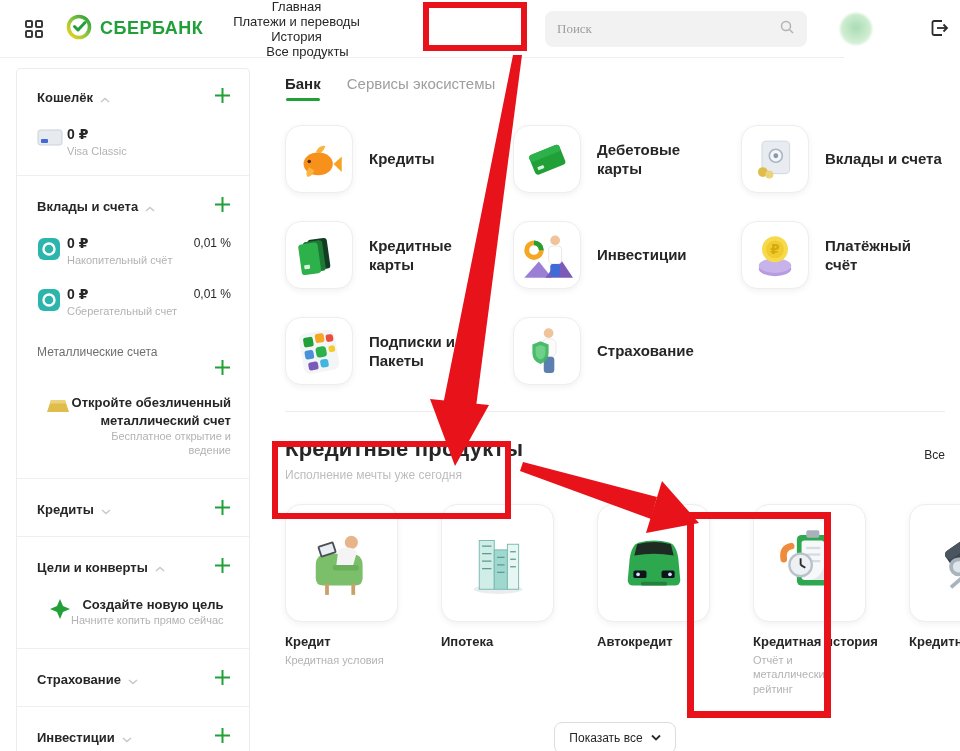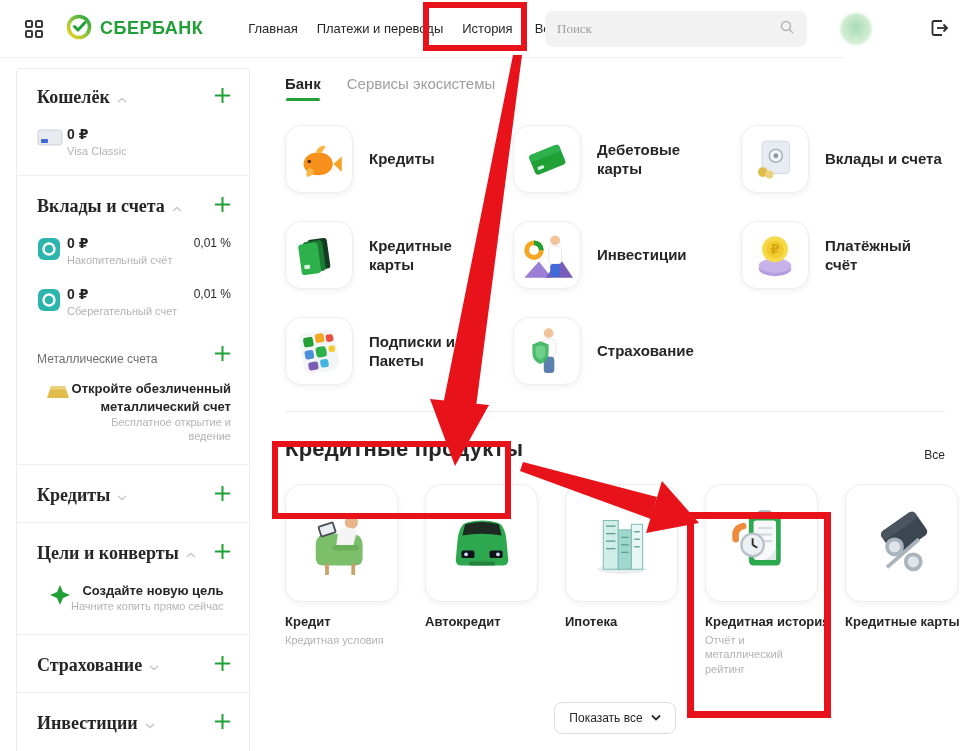--- a/index.html
+++ b/index.html
@@ -7,46 +7,46 @@
   body {
     position:relative; overflow:hidden; background:#ffffff;
     font-family:"Liberation Sans","DejaVu Sans",sans-serif; color:#262626;
   }
   
   .header { position:absolute; top:0; left:0; width:844px; height:58px;
             border-bottom:1px solid #eeeeee; background:#fff; display:flex; align-items:center; z-index:5; }
   .grid-btn { margin-left:24px; width:20px; height:20px; cursor:pointer; }
   .logo { display:flex; align-items:center; margin-left:22px; cursor:pointer; }
   .logo-text { font-size:18px; font-weight:bold; color:#21a038; letter-spacing:.5px; margin-left:8px; }
-  .nav { display:flex; align-items:center; margin-left:45px; }
+  .nav { display:flex; align-items:center; margin-left:30px;flex-direction:column; }
   .nav-item { font-size:13px; color:#262626; margin-right:19px; white-space:nowrap; cursor:pointer; }
   .nav-item.last { margin-right:0; margin-left:3px; }
   .search { position:absolute; left:545px; top:11px; width:262px; height:36px; background:#f2f2f2;
             border-radius:8px; display:flex; align-items:center; padding:0 12px; }
   .search input { border:0; outline:0; background:transparent; flex:1; font-size:13px; color:#262626;
                   font-family:Liberation Serif, serif; }
   .search input::placeholder { color:#9e9e9e; }
   .avatar { position:absolute; left:840px; top:13px; width:32px; height:32px; border-radius:50%;
             background:radial-gradient(circle at 50% 45%, #a9dcb4 0%, #cdeccf 55%, #eaf7ec 100%);
             filter:blur(1px); cursor:pointer; }
   .logout { position:absolute; left:928px; top:17px; width:22px; height:22px; cursor:pointer; }
 
   
   .sidebar { position:absolute; left:16px; top:68px; width:234px; height:700px; background:#fff;
              border:1px solid #ececec; border-radius:4px; overflow:hidden; }
   .s-head { display:flex; align-items:center; padding:18px 18px 14px 20px; cursor:pointer; }
-  .s-head .t { font-size:18px; font-weight:bold; color:#262626;font-family:Liberation Serif, serif; }
+  .s-head .t { font-size:13px; font-weight:bold; color:#262626; }
   .s-head .chev { margin-left:7px; margin-top:2px; }
   .s-head .plus { margin-left:auto; cursor:pointer; }
   .s-item { display:flex; padding:4px 18px 16px 20px; cursor:pointer; }
   .s-item .ic { width:30px; flex:0 0 30px; padding-top:2px; }
   .s-item .amt { font-size:14px; font-weight:bold; color:#262626; }
   .s-item .sub { font-size:11px; color:#b3b3b3; margin-top:3px; }
   .s-item .rate { margin-left:auto; font-size:12px; color:#262626; padding-top:1px; }
-  .s-subhead { display:flex; align-items:flex-end; padding:12px 18px 10px 20px; }
+  .s-subhead { display:flex; align-items:flex-start; padding:12px 18px 10px 20px;flex-direction:column; }
   .s-subhead .t { font-size:12px; color:#6e6e6e; }
   .s-subhead .plus { margin-left:auto; cursor:pointer; }
   .s-promo { display:flex; padding:4px 18px 18px 20px; cursor:pointer;text-align:right; }
   .s-promo .ic { width:34px; flex:0 0 34px; padding-top:2px; }
   .s-promo .tt { font-size:13px; font-weight:bold; color:#262626; line-height:1.35; }
   .s-promo .sub { font-size:11px; color:#b3b3b3; line-height:1.3; }
   .s-div { height:1px; background:#efefef; margin:2px 0; }
 
   
   .main { position:absolute; left:285px; top:62px; width:660px; }
@@ -59,21 +59,21 @@
   .ptile { display:flex; align-items:center; cursor:pointer; }
   .pcard { width:68px; height:68px; background:#fff; border:1px solid #eeeeee; border-radius:16px;
            box-shadow:0 2px 6px rgba(0,0,0,.06); display:flex; align-items:center; justify-content:center;
            flex:0 0 68px; }
   .plabel { font-size:15px; font-weight:bold; color:#262626; margin-left:16px; line-height:1.3; max-width:120px; }
   .mdiv { height:1px; background:#ececec; margin-top:26px; }
   .csec-head { display:flex; align-items:flex-start; margin-top:24px; }
   .csec-title { font-size:22px; font-weight:bold; color:#262626; letter-spacing:.2px; }
   .csec-sub { font-size:12px; color:#bdbdbd; margin-top:6px; }
   .csec-all { margin-left:auto; font-size:12px; color:#262626; margin-top:12px; cursor:pointer; }
-  .ctiles { display:flex; gap:27px; margin-top:22px; }
+  .ctiles { display:flex; gap:43px; margin-top:22px; }
   .ctile { width:113px; cursor:pointer; }
   .ccard { width:113px; height:118px; background:#fff; border:1px solid #eeeeee; border-radius:16px;
            box-shadow:0 2px 6px rgba(0,0,0,.06); display:flex; align-items:center; justify-content:center; }
   .clabel { font-size:13px; font-weight:bold; color:#262626; margin-top:12px; white-space:nowrap; }
   .csub { font-size:11px; color:#b3b3b3; margin-top:4px; line-height:1.3; }
   .show-all { display:flex; align-items:center; gap:8px; margin:26px auto 0; width:max-content;
               padding:8px 14px; border:1px solid #dddddd; border-radius:8px; background:#fff;
               font-size:12px; color:#262626; cursor:pointer; font-family:inherit; }
 
   
@@ -404,20 +404,21 @@
         </span>
       <span class="plabel">Страхование</span>
     </div>
   </div>
 
   <div class="mdiv"></div>
 
   <div class="csec-head">
     <div>
       <div class="csec-title">Кредитные продукты</div>
+      <div class="csec-sub">Исполнение мечты уже сегодня</div>
     </div>
     <span class="csec-all">Все</span>
   </div>
 
   <div class="ctiles">
     <div class="ctile">
       <div class="ccard">
         <svg width="90" height="90" viewBox="0 0 96 96">
             <path d="M20 50 q0-12 14-12 h22 q14 0 14 12 v14 q0 8-8 8 h-34 q-8 0-8-8 z" fill="#7bbf6a"></path>
             <rect x="30" y="70" width="4" height="12" fill="#c9a06a"></rect>
@@ -426,36 +427,20 @@
             <path d="M44 34 q12-6 20 2 l-4 14 h-18 z" fill="#f4f4f4"></path>
             <g transform="rotate(-18 36 36)">
               <rect x="24" y="26" width="18" height="13" rx="2" fill="#4a4f55"></rect>
               <rect x="26" y="28" width="14" height="9" fill="#e8eef4"></rect>
             </g>
             <rect x="38" y="50" width="28" height="6" rx="3" fill="#6aaf59"></rect>
           </svg>
         </div>
       <div class="clabel">Кредит</div>
       <div class="csub">Кредитная условия</div>
-    </div>
-
-    <div class="ctile">
-      <div class="ccard">
-        <svg width="90" height="90" viewBox="0 0 96 96">
-            <path d="M22 44 q2-16 10-18 q16-4 32 0 q8 2 10 18 l2 22 q0 6-6 6 h-44 q-6 0-6-6 z" fill="#2ea84f"></path>
-            <path d="M30 28 q18-5 36 0 l3 12 q-21-4-42 0 z" fill="#1d2b22"></path>
-            <rect x="26" y="56" width="14" height="8" rx="2" fill="#10131a"></rect>
-            <rect x="56" y="56" width="14" height="8" rx="2" fill="#10131a"></rect>
-            <circle cx="31" cy="60" r="2" fill="#cfe3ff"></circle>
-            <circle cx="65" cy="60" r="2" fill="#cfe3ff"></circle>
-            <rect x="34" y="68" width="28" height="4" rx="2" fill="#23813c"></rect>
-          </svg>
-        </div>
-      <div class="clabel">Автокредит</div>
-      <div class="csub"></div>
     </div>
 
     <div class="ctile">
       <div class="ccard">
         <svg width="90" height="90" viewBox="0 0 96 96">
             <ellipse cx="48" cy="76" rx="26" ry="5" fill="#e9edef"></ellipse>
             <rect x="28" y="24" width="16" height="52" fill="#cfeee8" stroke="#79b8ad"></rect>
             <rect x="44" y="34" width="14" height="42" fill="#9fd8cf" stroke="#79b8ad"></rect>
             <rect x="58" y="28" width="12" height="48" fill="#e6f6f3" stroke="#79b8ad"></rect>
             <g stroke="#5e9c92" stroke-width="1.4">
@@ -472,20 +457,36 @@
             </g>
           </svg>
         </div>
       <div class="clabel">Ипотека</div>
       <div class="csub"></div>
     </div>
 
     <div class="ctile">
       <div class="ccard">
         <svg width="90" height="90" viewBox="0 0 96 96">
+            <path d="M22 44 q2-16 10-18 q16-4 32 0 q8 2 10 18 l2 22 q0 6-6 6 h-44 q-6 0-6-6 z" fill="#2ea84f"></path>
+            <path d="M30 28 q18-5 36 0 l3 12 q-21-4-42 0 z" fill="#1d2b22"></path>
+            <rect x="26" y="56" width="14" height="8" rx="2" fill="#10131a"></rect>
+            <rect x="56" y="56" width="14" height="8" rx="2" fill="#10131a"></rect>
+            <circle cx="31" cy="60" r="2" fill="#cfe3ff"></circle>
+            <circle cx="65" cy="60" r="2" fill="#cfe3ff"></circle>
+            <rect x="34" y="68" width="28" height="4" rx="2" fill="#23813c"></rect>
+          </svg>
+        </div>
+      <div class="clabel">Автокредит</div>
+      <div class="csub"></div>
+    </div>
+
+    <div class="ctile">
+      <div class="ccard">
+        <svg width="90" height="90" viewBox="0 0 96 96">
             <path d="M28 30 q-10 2-8 14" fill="none" stroke="#f08a3c" stroke-width="7" stroke-linecap="round"></path>
             <rect x="34" y="18" width="34" height="54" rx="5" fill="#2ea84f"></rect>
             <rect x="44" y="13" width="14" height="8" rx="2" fill="#a9b2ba"></rect>
             <rect x="39" y="24" width="24" height="42" rx="3" fill="#f6f8f9"></rect>
             <g stroke="#d6dce1" stroke-width="2.4">
               <line x1="44" y1="32" x2="59" y2="32"></line>
               <line x1="44" y1="39" x2="59" y2="39"></line>
               <line x1="44" y1="46" x2="59" y2="46"></line>
             </g>
             <path d="M63 66 l-14 0 q10-2 14-14 z" fill="#e3e8ec"></path>

